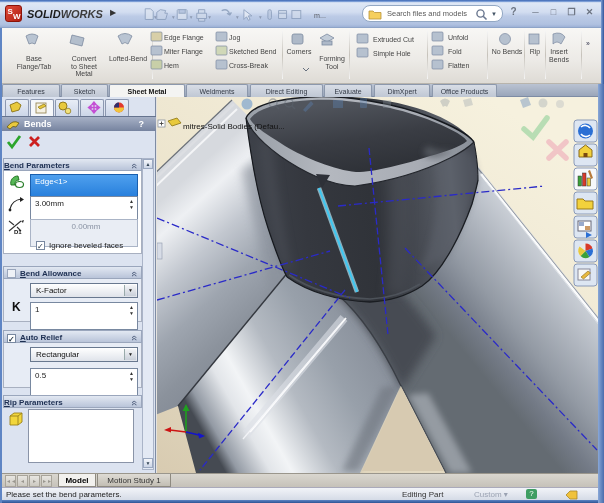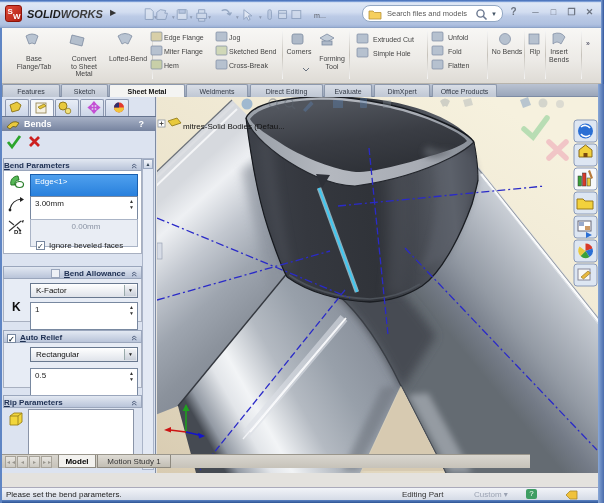--- a/index.html
+++ b/index.html
@@ -44,21 +44,21 @@
 .drop{position:absolute;height:15px;background:linear-gradient(#fff,#dfe3ea);border:1px solid #68788f;font-size:8px;color:#111;line-height:13px;padding-left:5px;}
 .droparr{position:absolute;right:1px;top:1px;width:12px;height:11px;background:linear-gradient(#f4f5f7,#c9cfd9);border-left:1px solid #9aa;font-size:5px;text-align:center;line-height:11px;color:#222;}
 .cb{position:absolute;width:9px;height:9px;background:#fff;border:1px solid #7888a0;font-size:8px;line-height:9px;color:#234;}
 
 #pscroll{position:absolute;right:1px;top:61px;width:12px;height:312px;background:#e3e9f4;border:1px solid #aab4c8;}
 
 #vp{position:absolute;top:97px;left:157px;width:441px;height:376px;overflow:hidden;}
 
 #rframe{position:absolute;top:84px;right:0;width:6px;height:419px;background:linear-gradient(90deg,#89a8d8,#4a6cac);}
 
-#mtabs{position:absolute;top:454px;left:2px;width:528px;height:14px;background:linear-gradient(#d9d6cf,#c6c2b9);border-top:1px solid #9a968c;}
+#mtabs{position:absolute;top:473px;left:2px;width:596px;height:14px;background:linear-gradient(#d9d6cf,#c6c2b9);border-top:1px solid #9a968c;}
 .navb{position:absolute;top:1px;width:11px;height:12px;background:linear-gradient(#e8e6e1,#ccc9c1);border:1px solid #a8a49a;font-size:5px;text-align:center;line-height:11px;color:#9a978f;}
 .mtab{position:absolute;top:0;height:13px;font-size:8px;line-height:13px;text-align:center;border:1px solid #8e8a80;border-top:none;}
 
 #status{position:absolute;top:487px;left:2px;width:600px;height:13px;background:linear-gradient(#f2f4f8,#d5dbe6);border-top:1px solid #aab;font-size:8px;color:#222;line-height:13px;}
 #bborder{position:absolute;top:500px;left:0;width:604px;height:3px;background:linear-gradient(#5c84c4,#2e5494);}
 #rborder{position:absolute;top:0px;right:0;width:3px;height:503px;background:linear-gradient(90deg,#7fa0d4,#30549a);}
 #lborder{position:absolute;top:28px;left:0;width:2px;height:475px;background:#5f85c4;}
 </style></head>
 <body>
 <div id="win">
@@ -443,21 +443,21 @@
   <div class="field" style="left:30px;top:99px;width:108px;">3.00mm<span class="spin">▲<br>▼</span></div>
   <svg class="abs" style="left:6px;top:121px" width="20" height="17" viewBox="0 0 20 17">
         <path d="M3 13 L15 3 M3 3 l5 4 M15 13 l-4 -4" stroke="#333" stroke-width="1.1" fill="none"></path>
         <path d="M15 3 l3 -1 -1 3 Z" fill="#333"></path>
         <text x="8" y="16" font-size="6" font-weight="bold" fill="#111">D1</text>
       </svg>
   <div class="field" style="left:30px;top:122px;width:108px;background:#e9edf4;color:#8a93a4;border-color:#aab4c6;text-align:center;">0.00mm</div>
   <div class="cb" style="left:36px;top:144px;">✓</div>
   <div class="abs" style="left:49px;top:144px;font-size:8px;color:#222;">Ignore beveled faces</div>
 
-  <div class="sechdr" style="top:169px;padding-left:44px;"><span style="display:inline-block;width:9px;height:9px;background:#eef1f6;border:1px solid #9aa6bc;margin:0 4px 0 3px;vertical-align:-2px;"></span><u>B</u>end Allowance<span class="chev">«</span></div>
+  <div class="sechdr" style="top:169px;"><span style="display:inline-block;width:9px;height:9px;background:#eef1f6;border:1px solid #9aa6bc;margin:0 4px 0 3px;vertical-align:-2px;"></span><u>B</u>end Allowance<span class="chev">«</span></div>
   <div class="groupbox gb2" style="top:182px;height:43px;"></div>
   <div class="drop" style="left:30px;top:186px;width:108px;">K-Factor<span class="droparr">▼</span></div>
   <div class="abs" style="left:12px;top:203px;font-size:12px;font-weight:bold;color:#111;">K</div>
   <div class="field" style="left:30px;top:205px;width:108px;">1<span class="spin">▲<br>▼</span></div>
 
   <div class="sechdr" style="top:233px;"><span style="display:inline-block;width:9px;height:9px;background:#fff;border:1px solid #7888a0;margin:0 4px 0 3px;vertical-align:-2px;font-size:8px;line-height:9px;color:#234;">✓</span><u>A</u>uto Relief<span class="chev">«</span></div>
   <div class="groupbox gb2" style="top:246px;height:45px;"></div>
   <div class="drop" style="left:30px;top:250px;width:108px;">Rectangular<span class="droparr">▼</span></div>
   <div class="field" style="left:30px;top:271px;width:108px;">0.5<span class="spin">▲<br>▼</span></div>
 

